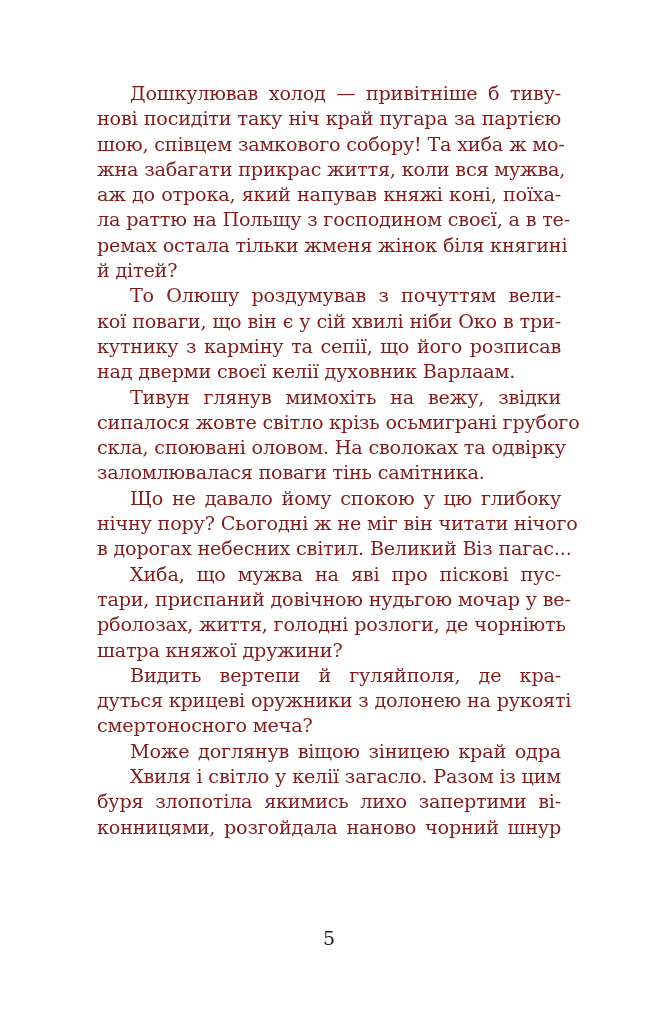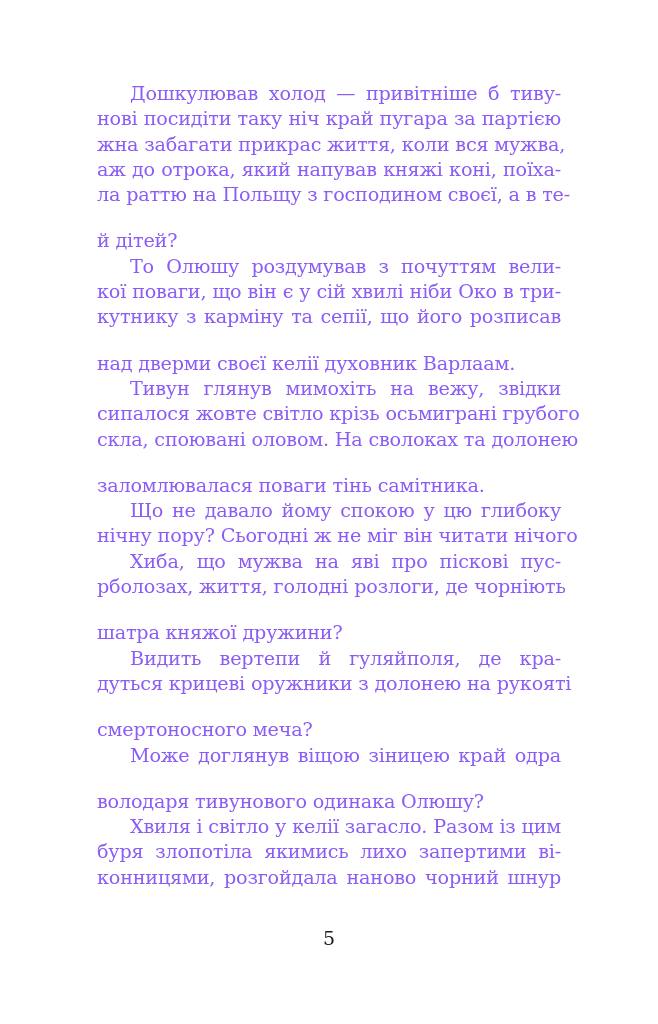--- a/index.html
+++ b/index.html
@@ -1,73 +1,76 @@
 <!DOCTYPE html>
 <html><head>
 <meta charset="utf-8">
 <style>
   html, body { margin: 0; padding: 0; background: #ffffff; }
   body { width: 658px; height: 1024px; position: relative; overflow: hidden; }
   .page {
     position: absolute; left: 97px; top: 81px; width: 464px;
     font-family: "DejaVu Serif", "Liberation Serif", serif;
-    font-size: 19.2px; color: #8b5cf6; letter-spacing: -0.2px;
+    font-size: 19.2px; color: #7f1d1d; letter-spacing: -0.2px;
   }
   .line {
     height: 25.3px; line-height: 25.3px; white-space: nowrap;
     text-align: justify; text-align-last: justify;
   }
   .line.first { padding-left: 33px; }
-  .line.last { text-align-last: left; margin-top: 21px; }
+  .line.last { text-align-last: left; }
   .page-number {
     position: absolute; left: 0; width: 658px; top: 927px; text-align: center;
     font-family: "DejaVu Serif", "Liberation Serif", serif; font-size: 19px; color: #1a1a1a;
   }
 </style>
 </head>
 <body>
 
 <div class="page" id="page-body">
     <div>
       <div class="line first">Дошкулював холод — привітніше б тиву-</div>
       <div class="line">нові посидіти таку ніч край пугара за партією</div>
+      <div class="line">шою, співцем замкового собору! Та хиба ж мо-</div>
       <div class="line">жна забагати прикрас життя, коли вся мужва,</div>
       <div class="line">аж до отрока, який напував княжі коні, поїха-</div>
       <div class="line">ла раттю на Польщу з господином своєї, а в те-</div>
+      <div class="line">ремах остала тільки жменя жінок біля княгині</div>
       <div class="line last">й дітей?</div>
     </div>
     <div>
       <div class="line first">То Олюшу роздумував з почуттям вели-</div>
       <div class="line">кої поваги, що він є у сій хвилі ніби Око в три-</div>
       <div class="line">кутнику з карміну та сепії, що його розписав</div>
       <div class="line last">над дверми своєї келії духовник Варлаам.</div>
     </div>
     <div>
       <div class="line first">Тивун глянув мимохіть на вежу, звідки</div>
       <div class="line">сипалося жовте світло крізь осьмиграні грубого</div>
-      <div class="line">скла, споювані оловом. На сволоках та долонею</div>
+      <div class="line">скла, споювані оловом. На сволоках та одвірку</div>
       <div class="line last">заломлювалася поваги тінь самітника.</div>
     </div>
     <div>
       <div class="line first">Що не давало йому спокою у цю глибоку</div>
       <div class="line">нічну пору? Сьогодні ж не міг він читати нічого</div>
+      <div class="line last">в дорогах небесних світил. Великий Віз пагас...</div>
     </div>
     <div>
       <div class="line first">Хиба, що мужва на яві про піскові пус-</div>
+      <div class="line">тари, приспаний довічною нудьгою мочар у ве-</div>
       <div class="line">рболозах, життя, голодні розлоги, де чорніють</div>
       <div class="line last">шатра княжої дружини?</div>
     </div>
     <div>
       <div class="line first">Видить вертепи й гуляйполя, де кра-</div>
       <div class="line">дуться крицеві оружники з долонею на рукояті</div>
       <div class="line last">смертоносного меча?</div>
     </div>
     <div>
       <div class="line first">Може доглянув віщою зіницею край одра</div>
-      <div class="line last">володаря тивунового одинака Олюшу?</div>
     </div>
     <div>
       <div class="line first">Хвиля і світло у келії загасло. Разом із цим</div>
       <div class="line">буря злопотіла якимись лихо запертими ві-</div>
       <div class="line">конницями, розгойдала наново чорний шнур</div>
     </div>
   </div>
 <div class="page-number">5</div>
 
 </body></html>

